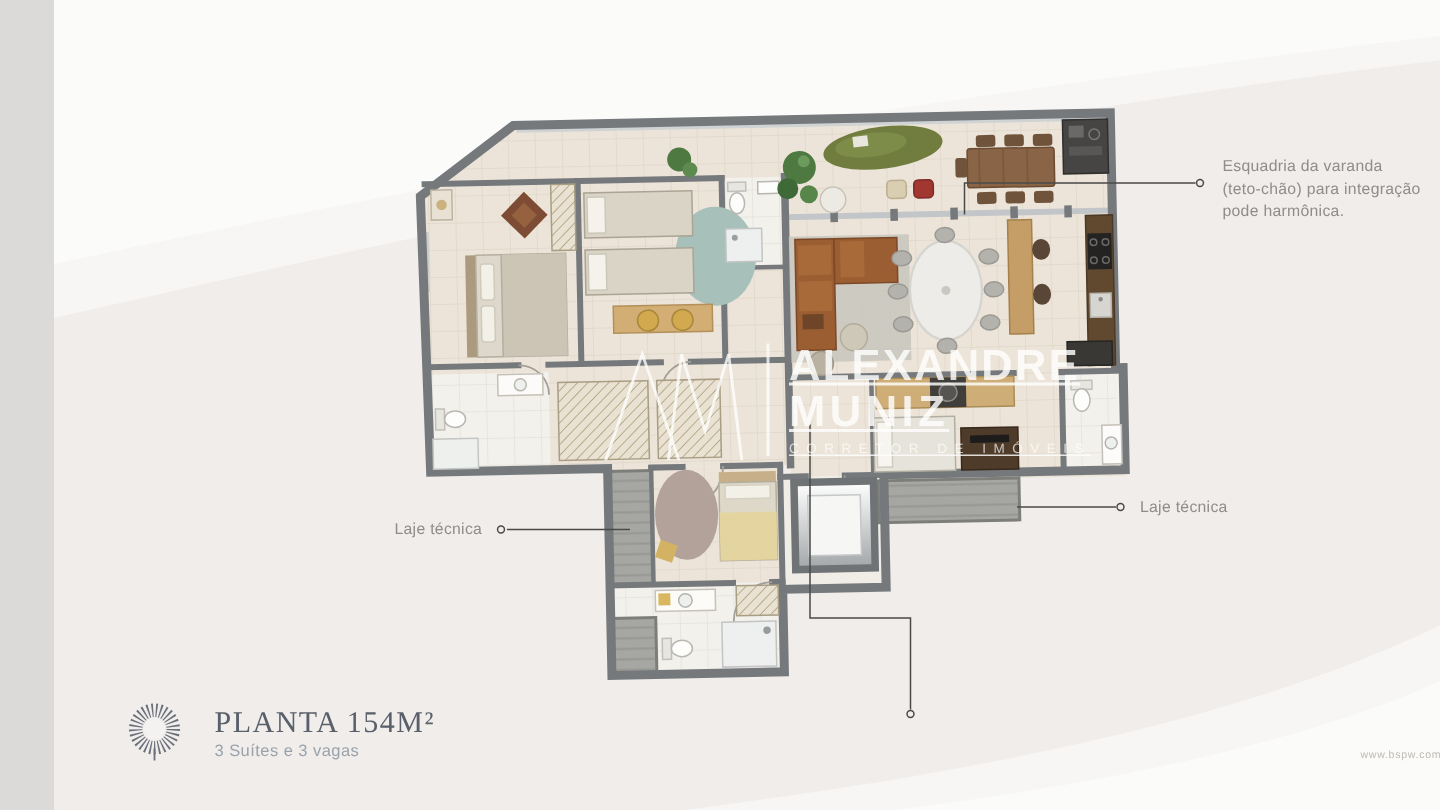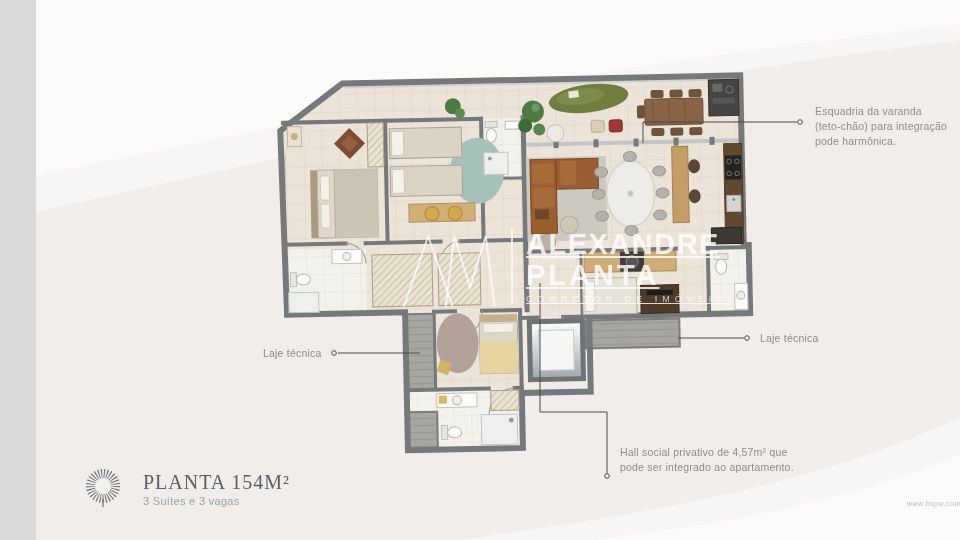--- a/index.html
+++ b/index.html
@@ -303,33 +303,29 @@
     </g>
   </svg>
 
   <div class="ann ann-esquadria">
     <div>Esquadria da varanda</div>
     <div>(teto-chão) para integração</div>
     <div>pode harmônica.</div>
   </div>
   <div class="ann ann-laje-left">Laje técnica</div>
   <div class="ann ann-laje-right">Laje técnica</div>
-  <div class="ann ann-hall">
-    <div>Hall social privativo de 4,57m² que</div>
-    <div>pode ser integrado ao apartamento.</div>
-  </div>
 
   <div class="watermark">
     <svg width="96" height="84" viewBox="0 0 110 86">
       <polyline points="2,84 30,3 58,84" fill="none" stroke="rgba(255,255,255,.95)" stroke-width="2.2"></polyline>
       <polyline points="50,84 60,3 78,62 96,3 106,84" fill="none" stroke="rgba(255,255,255,.95)" stroke-width="2.2"></polyline>
     </svg>
     <div class="wm-text">
       <div class="wm-name1">ALEXANDRE</div>
-      <div class="wm-name2">PLANTA</div>
+      <div class="wm-name2">MUNIZ</div>
       <div class="wm-tag">CORRETOR DE IMÓVEIS</div>
     </div>
   </div>
 
   <div class="brand">
     <svg width="42" height="46" viewBox="0 0 42 46">
       <circle cx="21" cy="20" r="12.5" fill="none" stroke="#6b717a" stroke-width="9" stroke-dasharray="1 1.7"></circle>
       <circle cx="21" cy="20" r="7" fill="#f4f2f0"></circle>
       <line x1="21" y1="33" x2="21" y2="41" stroke="#6b717a" stroke-width="1.2"></line>
     </svg>

